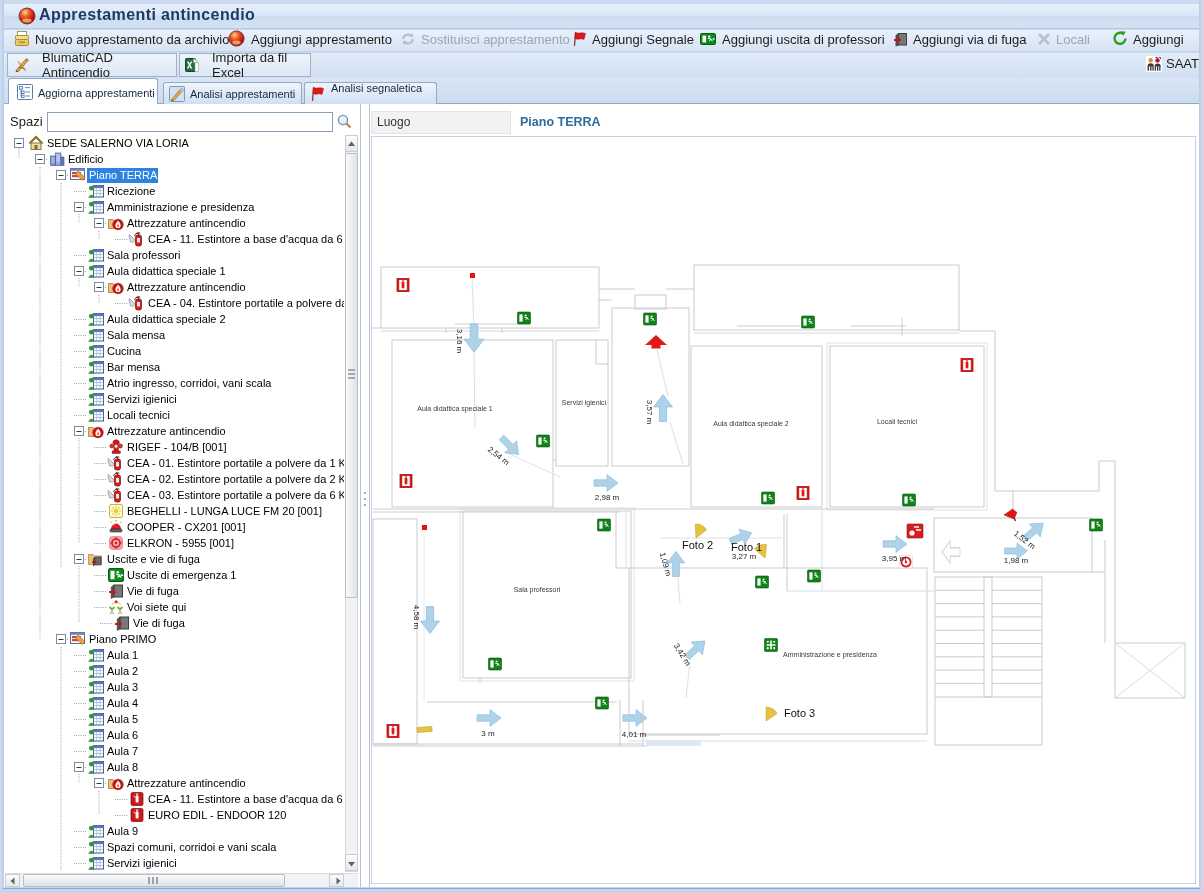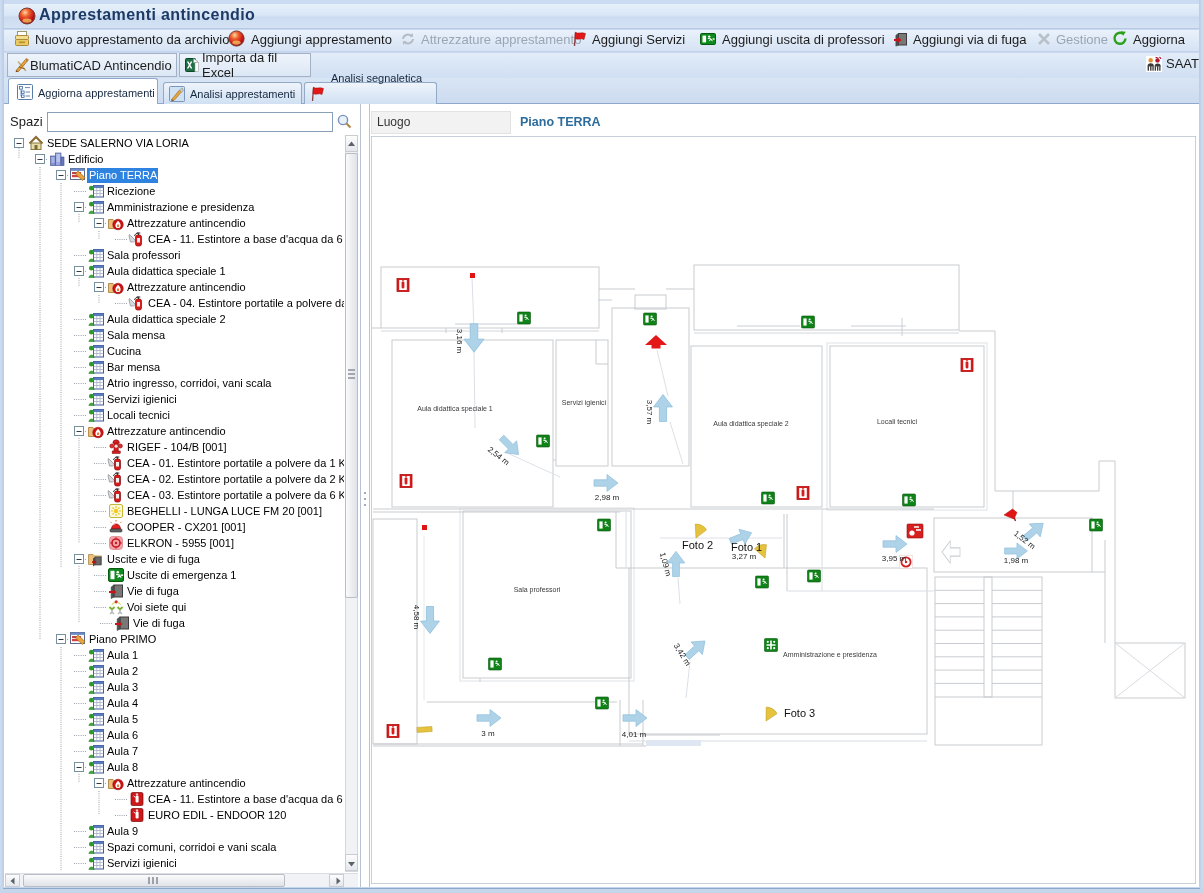--- a/index.html
+++ b/index.html
@@ -51,62 +51,62 @@
       <circle cx="8.5" cy="8.5" r="7.6" fill="url(#sph)" stroke="#7c3a34"></circle>
       <ellipse cx="8.5" cy="12.6" rx="4.2" ry="2.1" fill="#ffdf70" opacity="0.65"></ellipse>
     </svg>
 <div class="abs tbtxt" style="left:251px;top:32px;white-space:nowrap">Aggiungi apprestamento</div>
 <svg class="abs" style="left:400px;top:31px" width="16" height="16">
       <path d="M3,8 a5,5 0 0 1 9,-2.4" fill="none" stroke="#b4bcc6" stroke-width="2"></path>
       <path d="M13,8 a5,5 0 0 1 -9,2.4" fill="none" stroke="#b4bcc6" stroke-width="2"></path>
       <path d="M12.6,2 l0.6,3.8 -3.8,-0.4 z" fill="#b4bcc6"></path>
       <path d="M3.4,14 l-0.6,-3.8 3.8,0.4 z" fill="#b4bcc6"></path>
     </svg>
-<div class="abs tbtxt dis" style="left:421px;top:32px;white-space:nowrap">Attrezzature apprestamento</div>
+<div class="abs tbtxt dis" style="left:421px;top:32px;white-space:nowrap">Sostituisci apprestamento</div>
 <svg class="abs" style="left:572px;top:31px" width="16" height="16">
       <path d="M2.5,15 L3.5,1.5" stroke="#8a4040" stroke-width="1.4"></path>
       <path d="M3.5,1.2 C6.5,3.5 9,0.5 13.5,2.5 L12,8.5 C8.5,6.5 6.5,9.5 3,7.5 Z" fill="#e21818" stroke="#a00808" stroke-width="0.5"></path>
     </svg>
-<div class="abs tbtxt" style="left:592px;top:32px;white-space:nowrap">Aggiungi Servizi</div>
+<div class="abs tbtxt" style="left:592px;top:32px;white-space:nowrap">Aggiungi Segnale</div>
 <svg class="abs" style="left:700px;top:31px" width="16" height="16">
       <rect x="0.5" y="2.5" width="15" height="11" rx="1.2" fill="#0d8a1d" stroke="#065c0e"></rect>
       <rect x="2.5" y="4.6" width="3.6" height="6.8" fill="#fff"></rect>
       <circle cx="9.2" cy="5.6" r="1.2" fill="#fff"></circle>
       <path d="M7.8,7.4 l3.4,0.6 -2,2.2 m1.6,-2.4 1.6,2.4" stroke="#fff" stroke-width="1" fill="none"></path>
       <path d="M12.6,8 l2,0" stroke="#fff" stroke-width="1.4"></path>
     </svg>
 <div class="abs tbtxt" style="left:722px;top:32px;white-space:nowrap">Aggiungi uscita di professori</div>
 <svg class="abs" style="left:893px;top:31px" width="16" height="16">
       <rect x="5.5" y="2.5" width="8" height="11.5" fill="#787878" stroke="#3c3c3c"></rect>
       <path d="M5.5,2.5 l-2.6,1.8 0,10.8 2.6,-0.8 z" fill="#505050" stroke="#3c3c3c" stroke-width="0.6"></path>
       <path d="M1,9 l5,0" stroke="#cc1414" stroke-width="2"></path>
       <path d="M5,6.2 l3.6,2.8 -3.6,2.8 z" fill="#cc1414"></path>
     </svg>
 <div class="abs tbtxt" style="left:913px;top:32px;white-space:nowrap">Aggiungi via di fuga</div>
 <svg class="abs" style="left:1036px;top:31px" width="16" height="16">
       <path d="M3,3 L13,13 M13,3 L3,13" stroke="#b8c0ca" stroke-width="2.6"></path>
     </svg>
-<div class="abs tbtxt dis" style="left:1056px;top:32px;white-space:nowrap">Gestione</div>
+<div class="abs tbtxt dis" style="left:1056px;top:32px;white-space:nowrap">Locali</div>
 <svg class="abs" style="left:1112px;top:30px" width="16" height="16">
       <path d="M13.5,8.5 a5.5,5.5 0 1 1 -2.2,-4.6" fill="none" stroke="#2ca018" stroke-width="2.4"></path>
       <path d="M8.8,1.2 l5,0.6 -2.6,4 z" fill="#2ca018"></path>
     </svg>
-<div class="abs tbtxt" style="left:1133px;top:32px;white-space:nowrap">Aggiorna</div>
+<div class="abs tbtxt" style="left:1133px;top:32px;white-space:nowrap">Aggiungi</div>
 <div class="t2btn" style="left:7px;width:170px;top:53px">
-      <span style="margin-left:22px" class="tbtxt">BlumatiCAD Antincendio</span>
+      <span style="margin-left:34px" class="tbtxt">BlumatiCAD Antincendio</span>
     </div>
 <svg class="abs" style="left:14px;top:57px" width="16" height="16">
       <path d="M2,13.5 L11.5,2.5 L13.5,4 L4.5,14.5 z" fill="#e8a33c" stroke="#96641c" stroke-width="0.7"></path>
       <path d="M2,13.5 l2.5,1 -2.8,0.8 z" fill="#6a4a18"></path>
       <path d="M12,1.5 l2.3,2.2" stroke="#c87828" stroke-width="1.6"></path>
       <path d="M4,4.5 l8,9.5" stroke="#b0882f" stroke-width="1.4" opacity="0.65"></path>
       <path d="M5,10 l6,2" stroke="#96641c" stroke-width="1"></path>
     </svg>
 <div class="t2btn" style="left:179px;width:132px;top:53px">
-      <span style="margin-left:22px" class="tbtxt">Importa da fil Excel</span>
+      <span style="margin-left:32px" class="tbtxt">Importa da fil Excel</span>
     </div>
 <svg class="abs" style="left:184px;top:57px" width="16" height="16">
       <rect x="1.5" y="1.5" width="10" height="13" rx="1" fill="#1d7044" stroke="#0c4528"></rect>
       <path d="M3.6,4.5 l4,7 m0,-7 l-4,7" stroke="#fff" stroke-width="1.5"></path>
       <path d="M9.5,1.5 l4.5,3 -4.5,1.5 z" fill="#fff" stroke="#888" stroke-width="0.5"></path>
       <rect x="11" y="5.5" width="3.5" height="9" fill="#fff" stroke="#999" stroke-width="0.6"></rect>
     </svg>
 <svg class="abs" style="left:1146px;top:56px" width="16" height="16">
       <rect x="0" y="0" width="16" height="16" fill="#fff"></rect>
       <circle cx="4.7" cy="4.2" r="2.2" fill="#e09030"></circle>
@@ -138,21 +138,21 @@
       <path d="M2.5,13.5 L10.5,4 L12.5,5.8 L5,14.5 z" fill="#e8a33c" stroke="#96641c" stroke-width="0.6"></path>
       <path d="M10.8,3.6 l2.6,-1.6 1,2.8 -1.8,1" fill="#c8c8c8" stroke="#888" stroke-width="0.5"></path>
       <path d="M2.5,13.5 l2.4,1 -2.6,0.6 z" fill="#5a4418"></path>
     </svg>
 <div class="abs" style="left:190px;top:88px;font-size:11px;color:#15273f;white-space:nowrap">Analisi apprestamenti</div>
 <div class="abs" style="left:304px;top:82px;width:133px;height:23px;background:linear-gradient(180deg,#eef4fb,#cfdff2);border:1px solid #93a9c6;border-bottom:none;border-radius:3px 3px 0 0;"></div>
 <svg class="abs" style="left:310px;top:86px" width="16" height="16">
       <path d="M2.5,15 L3.5,1.5" stroke="#8a4040" stroke-width="1.3"></path>
       <path d="M3.5,1.2 C6.5,3.5 9,0.5 13.5,2.5 L12,8.5 C8.5,6.5 6.5,9.5 3,7.5 Z" fill="#e21818" stroke="#a00808" stroke-width="0.5"></path>
     </svg>
-<div class="abs" style="left:331px;top:72px;font-size:11px;color:#15273f;white-space:nowrap">Analisi segnaletica</div>
+<div class="abs" style="left:331px;top:82px;font-size:11px;color:#15273f;white-space:nowrap">Analisi segnaletica</div>
 <div class="abs" id="content"></div>
 <div class="abs" style="left:9px;top:103px;width:148px;height:2px;background:#fff;"></div>
 <div class="abs tbtxt" style="left:10px;top:114px;white-space:nowrap">Spazi</div>
 <div class="abs" style="left:47px;top:112px;width:286px;height:20px;border:1px solid #8aa0b8;background:#fff;"></div>
 <svg class="abs" style="left:336px;top:113px" width="17" height="17">
       <circle cx="7" cy="7" r="4.6" fill="#e8f0f8" stroke="#7a90b8" stroke-width="1.4"></circle>
       <path d="M10.5,10.5 L14.5,14.5" stroke="#b08848" stroke-width="2.2"></path>
     </svg>
 <div class="vline" style="left:360px;top:104px;height:783px;"></div>
 <div class="vline" style="left:369px;top:104px;height:783px;"></div>

